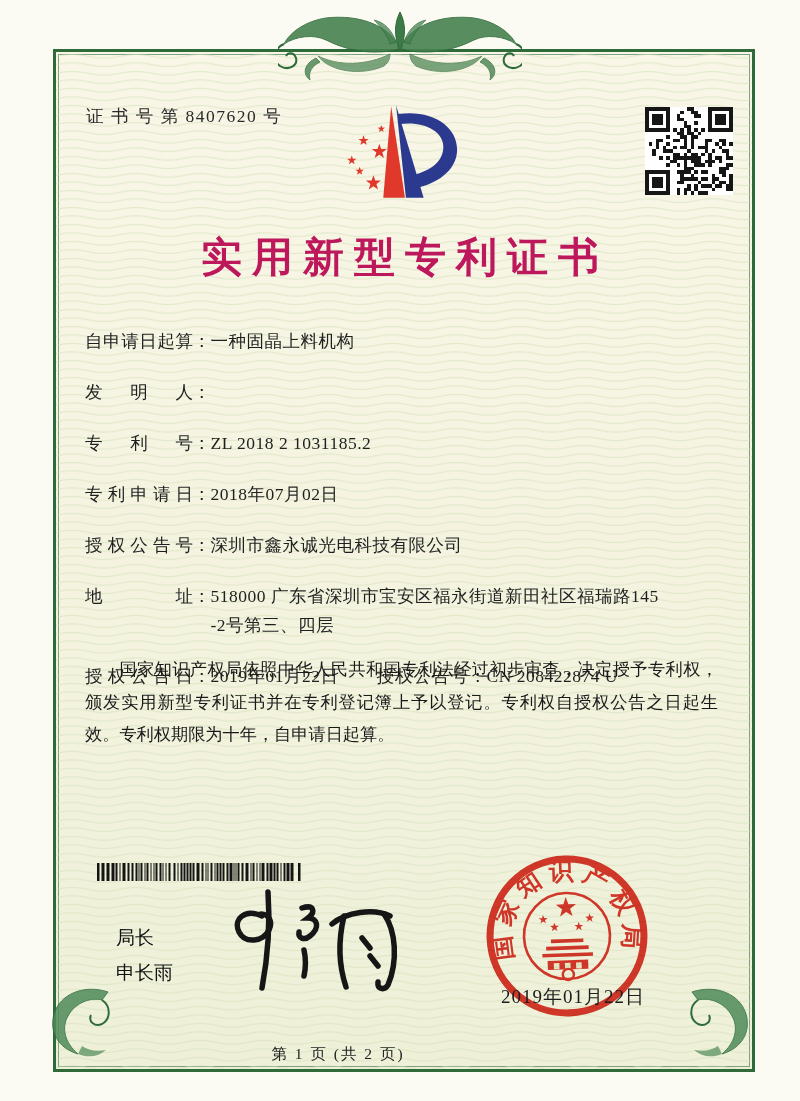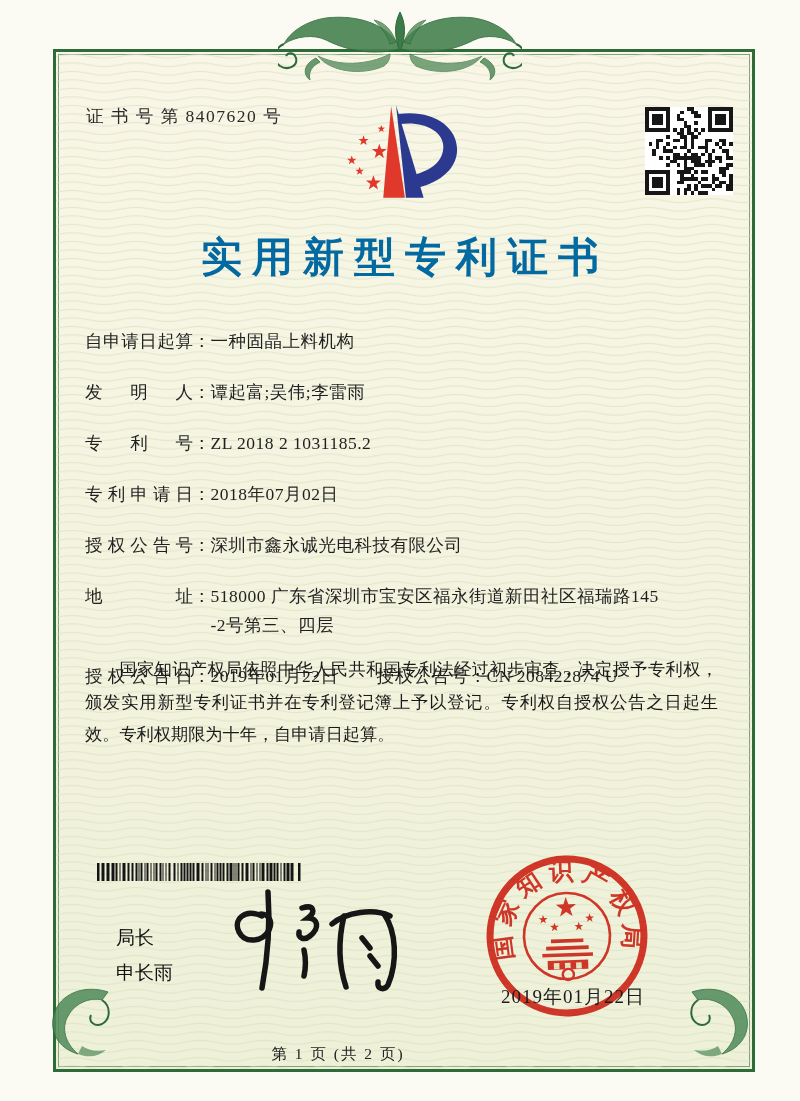--- a/index.html
+++ b/index.html
@@ -28,21 +28,21 @@
   .cert-no {
     position:absolute; left:86px; top:104px;
     font-size:17.5px; letter-spacing:1.5px; color:#2a2a2a;
   }
   .logo { position:absolute; left:336px; top:100px; width:128px; height:104px; }
   .qr   { position:absolute; left:645px; top:107px; width:88px; height:88px; }
 
   .title {
     position:absolute; left:0; top:230px; width:800px;
     text-align:center; font-size:41px; font-weight:700;
-    letter-spacing:10px; text-indent:10px; color:#0369a1;
+    letter-spacing:10px; text-indent:10px; color:#be185d;
   }
 
   
   .fields { position:absolute; left:85px; top:327px; width:634px; font-size:17.5px; }
   .frow { display:flex; line-height:29px; margin-bottom:22px; align-items:flex-start; }
   .flabel {
     display:inline-block; width:108px; flex:0 0 108px;
     text-align:justify; text-align-last:justify; white-space:nowrap;
   }
   .fcolon { flex:0 0 14px; }
@@ -413,21 +413,20 @@
 
   <div class="fields">
     <div class="frow">
       <span class="flabel">自申请日起算</span>
         <span class="fcolon">：</span>
       <span class="fvalue">一种固晶上料机构</span>
     </div>
     <div class="frow">
       <span class="flabel">发明人</span>
         <span class="fcolon">：</span>
-      <span class="fvalue">谭起富;吴伟;李雷雨</span>
     </div>
     <div class="frow">
       <span class="flabel">专利号</span>
         <span class="fcolon">：</span>
       <span class="fvalue">ZL 2018 2 1031185.2</span>
     </div>
     <div class="frow">
       <span class="flabel">专利申请日</span>
         <span class="fcolon">：</span>
       <span class="fvalue">2018年07月02日</span>

